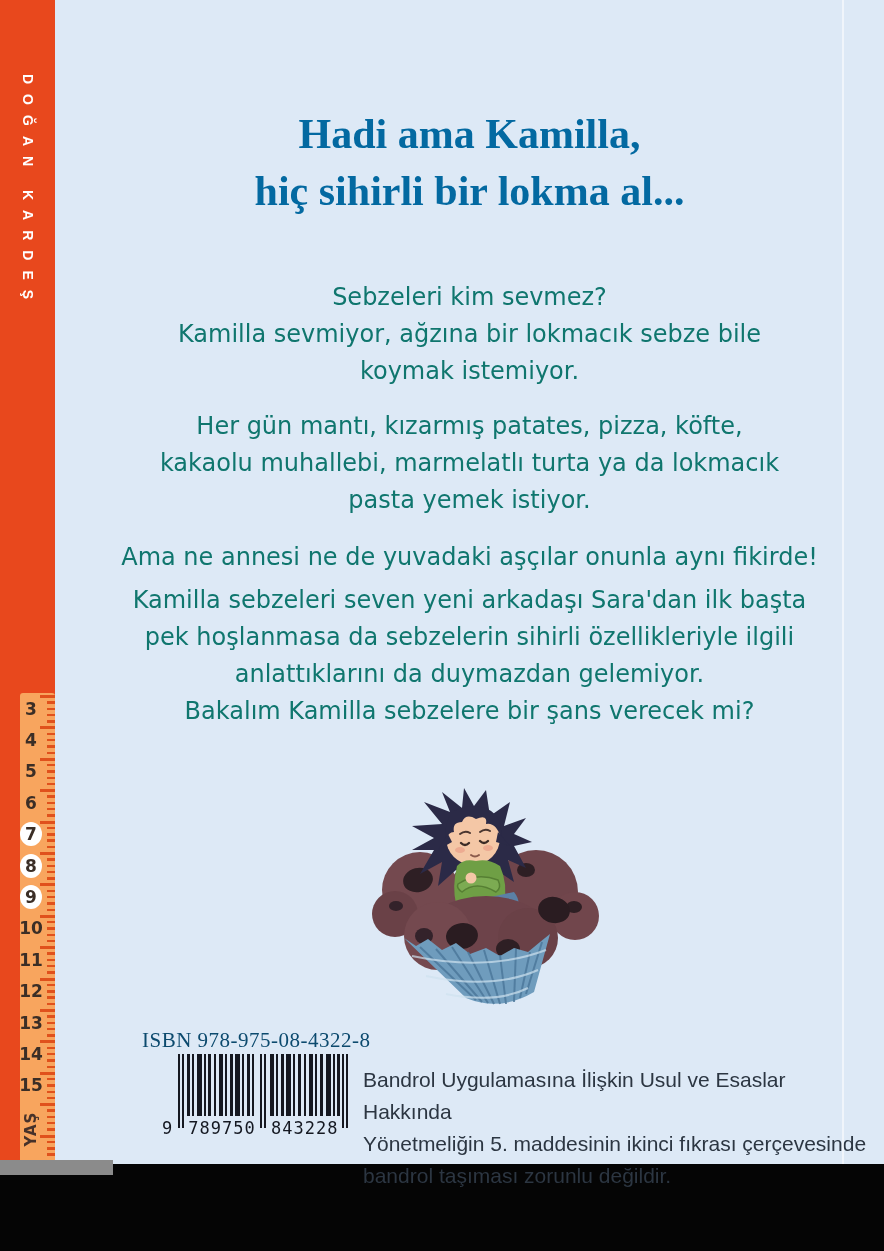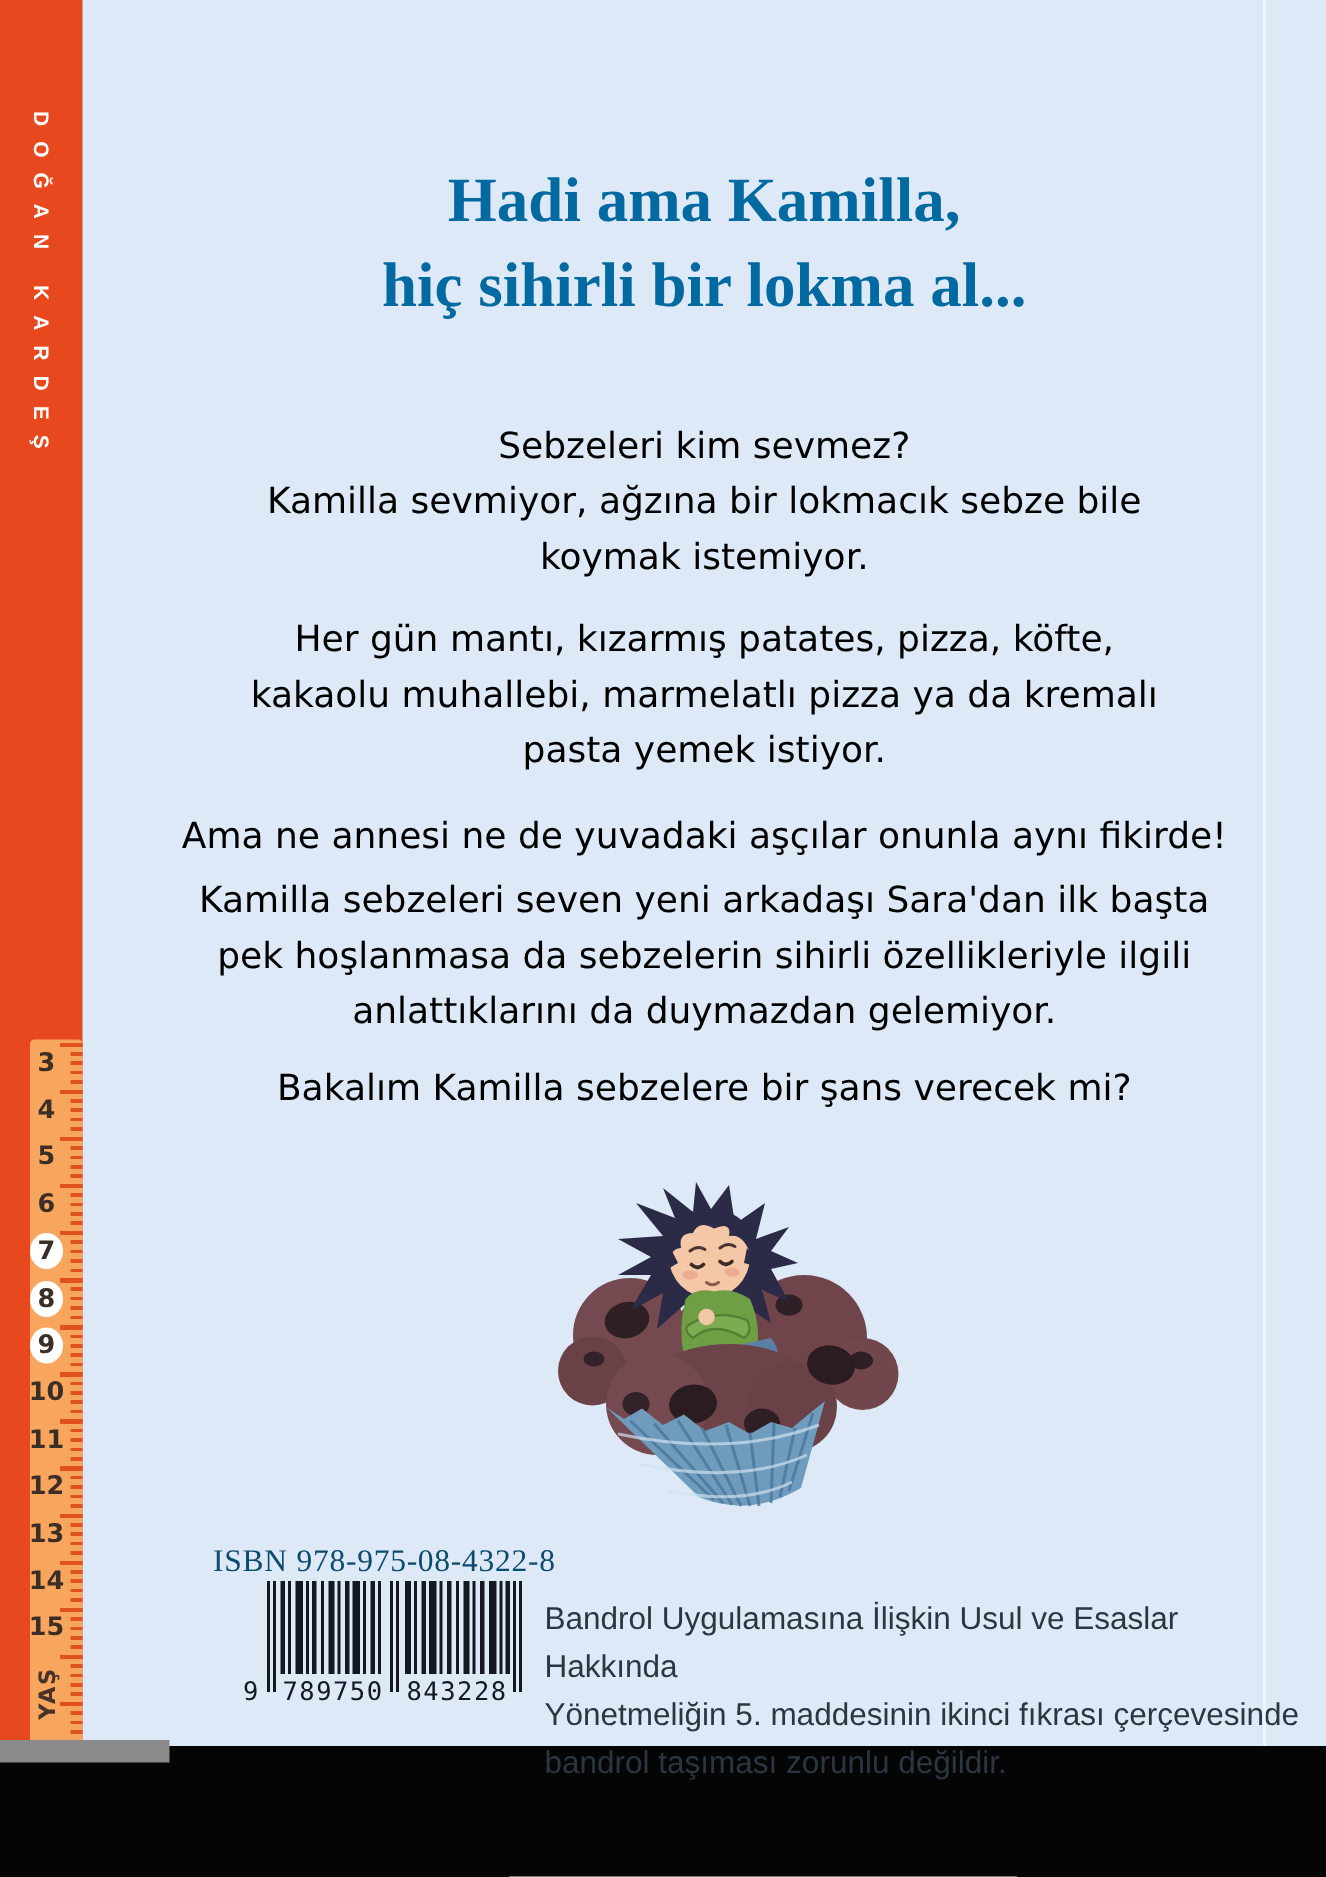--- a/index.html
+++ b/index.html
@@ -37,25 +37,25 @@
   .yas { transform:rotate(-90deg); font-family:"DejaVu Sans", sans-serif; font-weight:700;
          font-size:15px; letter-spacing:1px; color:#47322a; }
 
   
   .title { position:absolute; left:55px; right:0; top:106px; text-align:center;
            font-family:"Liberation Serif", serif; font-weight:700; font-size:42px;
            line-height:57px; color:#0369a1; }
 
   
   .blurb { position:absolute; left:55px; right:0; top:279px; text-align:center;
-           font-size:24px; line-height:37px; color:#000000; }
+           font-size:24px; line-height:37px; color:#0f766e; }
   .blurb .p1 { margin-bottom:18px; }
   .blurb .p2 { margin-bottom:20px; }
   .blurb .p3 { margin-bottom:6px; }
-  .blurb .p4 { margin-bottom:14px; }
+  .blurb .p4 { }
 
   
   .illo { position:absolute; left:368px; top:786px; width:236px; height:230px; }
 
   
   .isbn-label { position:absolute; left:142px; top:1028px;
                 font-family:"Liberation Serif", serif; font-size:21px;
                 letter-spacing:.5px; color:#0c4a6e; }
   .barcode { position:absolute; left:178px; top:1054px; width:172px; height:86px; }
   .barcode svg { display:block; }
@@ -146,21 +146,21 @@
     </div>
 
     <div class="blurb">
       <div class="p1">
         <div>Sebzeleri kim sevmez?</div>
         <div>Kamilla sevmiyor, ağzına bir lokmacık sebze bile</div>
         <div>koymak istemiyor.</div>
       </div>
       <div class="p2">
         <div>Her gün mantı, kızarmış patates, pizza, köfte,</div>
-        <div>kakaolu muhallebi, marmelatlı pizza ya da kremalı</div>
+        <div>kakaolu muhallebi, marmelatlı turta ya da lokmacık</div>
         <div>pasta yemek istiyor.</div>
       </div>
       <div class="p3">
         <div>Ama ne annesi ne de yuvadaki aşçılar onunla aynı fikirde!</div>
       </div>
       <div class="p4">
         <div>Kamilla sebzeleri seven yeni arkadaşı Sara'dan ilk başta</div>
         <div>pek hoşlanmasa da sebzelerin sihirli özellikleriyle ilgili</div>
         <div>anlattıklarını da duymazdan gelemiyor.</div>
       </div>

